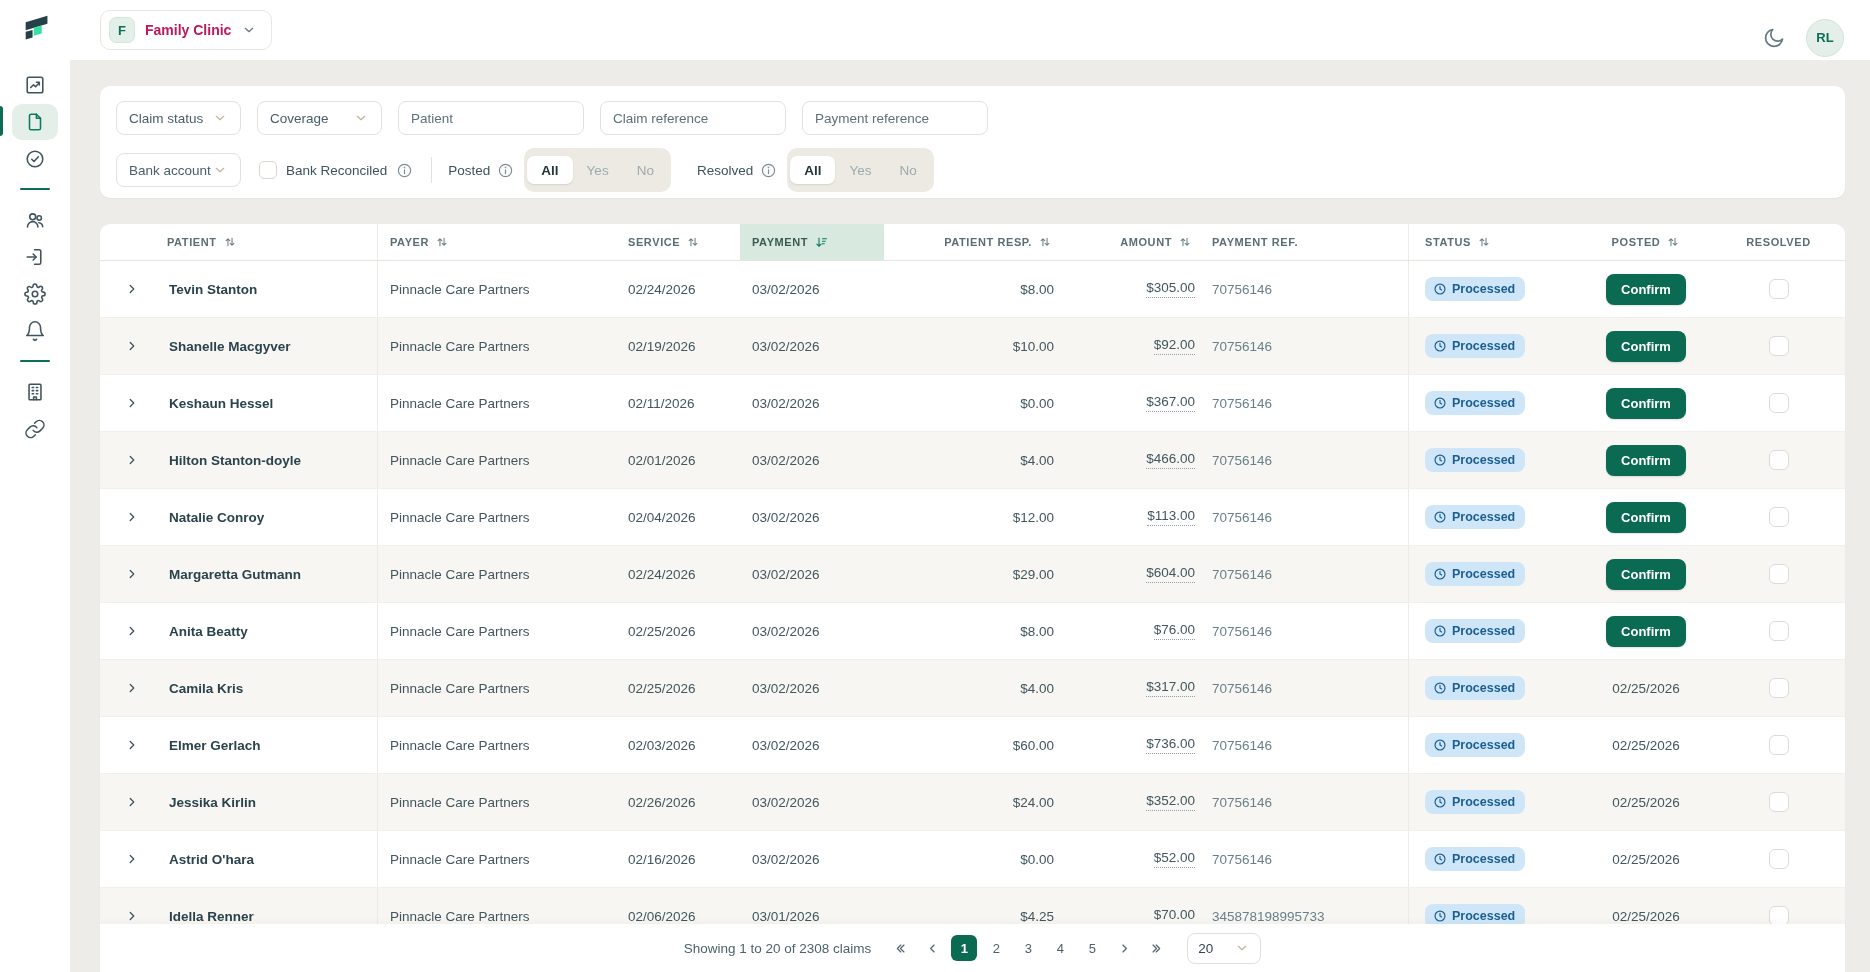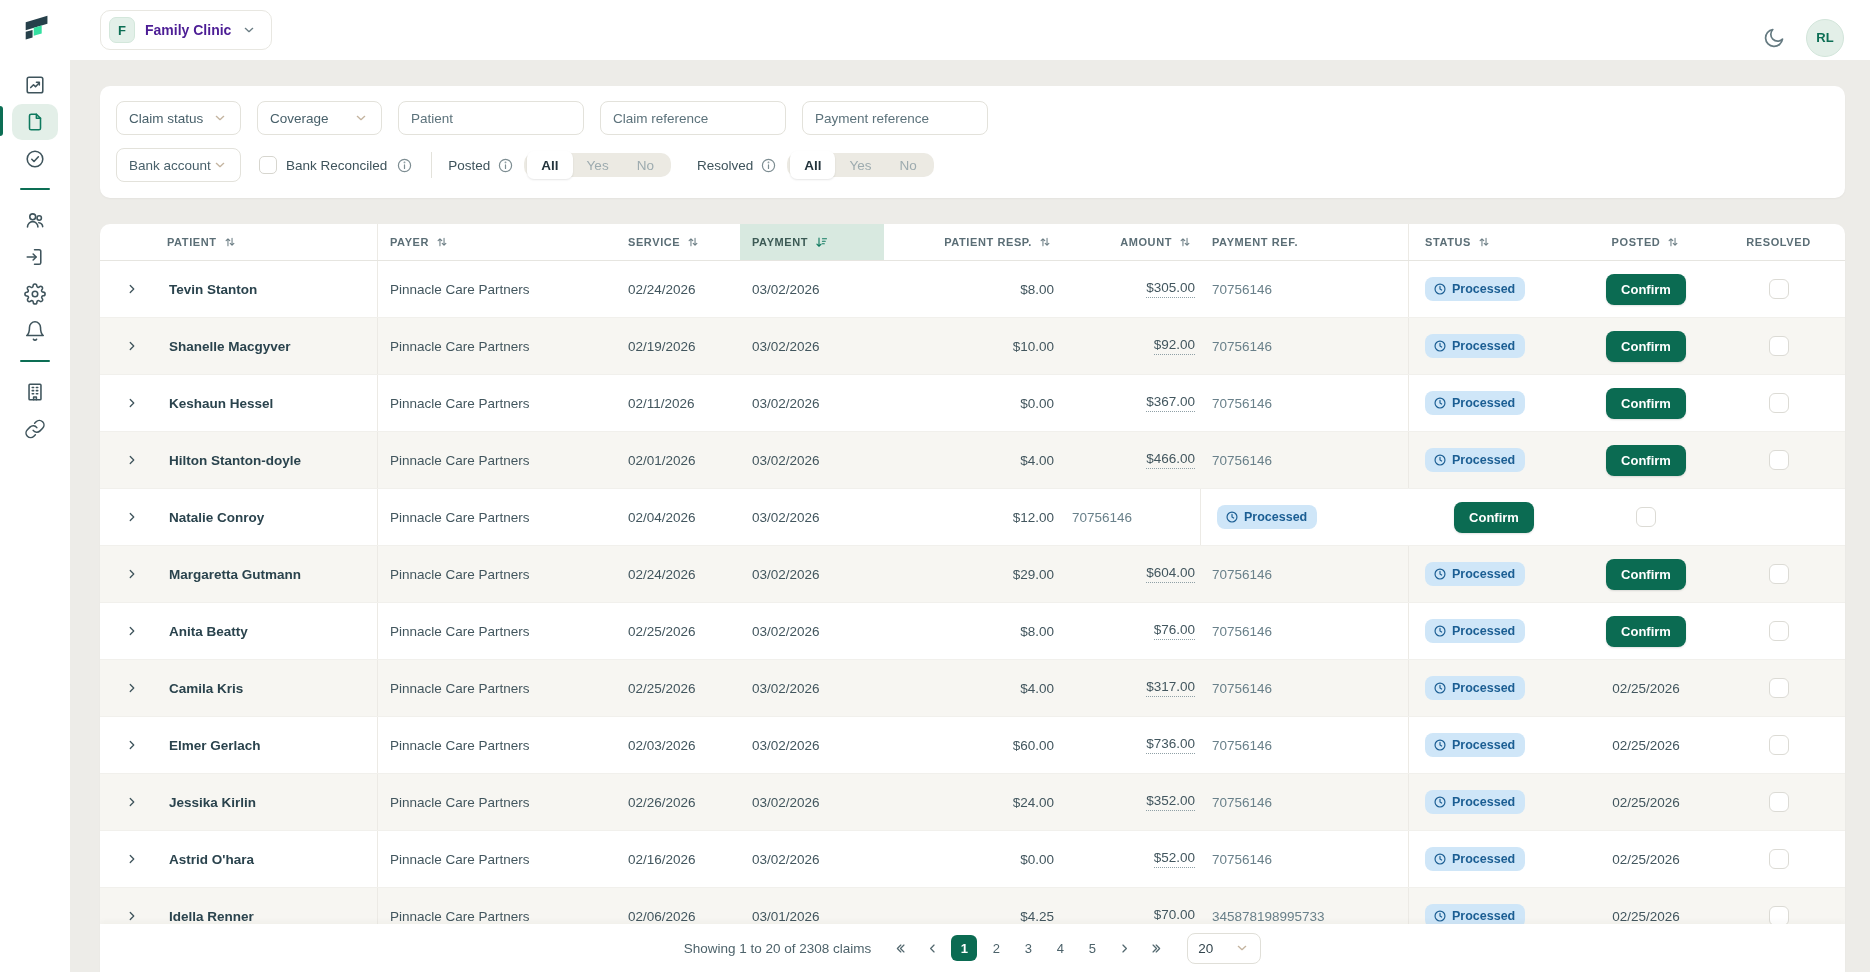--- a/index.html
+++ b/index.html
@@ -7,21 +7,21 @@
   body { font-family:"Liberation Sans","DejaVu Sans",sans-serif; background:#edece8; color:#42565e; }
   button { font-family:inherit; background:none; border:none; cursor:pointer; }
 
   
   .topbar { position:absolute; left:0; top:0; right:0; height:60px; background:#fff; z-index:30; }
   .logo { position:absolute; left:20px; top:13px; width:32px; height:32px; }
   .org-pill { position:absolute; left:100px; top:10px; height:40px; display:flex; align-items:center; gap:10px;
               padding:0 14px 0 8px; background:#fff; border:1px solid #e8e7e1; border-radius:10px; }
   .org-badge { width:26px; height:26px; border-radius:7px; background:#e3f0e9; border:1px solid #d3e7db;
                color:#0c6e54; font-size:13px; font-weight:700; display:flex; align-items:center; justify-content:center; }
-  .org-name { font-size:14px; font-weight:600; color:#4c1d95; }
+  .org-name { font-size:14px; font-weight:600; color:#be185d; }
   .org-chev { width:16px; height:16px; color:#6b7d84; display:flex; }
   .top-right { position:absolute; right:26px; top:0; height:75px; display:flex; align-items:center; gap:20px; }
   .moon-btn { width:24px; height:24px; color:#657a81; display:flex; }
   .avatar { width:38px; height:38px; border-radius:50%; background:#e3efe8; border:1px solid #d2e5da;
             color:#0c6e54; font-size:13px; font-weight:700; display:flex; align-items:center; justify-content:center; }
 
   
   .sidebar { position:absolute; left:0; top:60px; bottom:0; width:70px; background:#fff; z-index:20;
              display:flex; flex-direction:column; align-items:center; padding-top:6px; }
   .snav-item { position:relative; width:70px; height:37px; display:flex; align-items:center; justify-content:center; }
@@ -46,21 +46,21 @@
   .finput { height:34px; width:186px; border:1px solid #e3e2db; border-radius:8px; padding:0 12px; font-size:13.5px;
             color:#33464e; font-family:inherit; background:#fff; }
   .finput::placeholder { color:#5c727b; opacity:1; }
   .fchk-group { display:flex; align-items:center; gap:9px; margin-left:18px; }
   .chkbox { width:18px; height:18px; border:1.5px solid #d7d6cf; border-radius:5px; background:#fff; }
   .fchk-label { font-size:13.5px; color:#3e535b; }
   .info-i { width:17px; height:17px; color:#7d8d92; display:flex; }
   .vdivider { width:1px; height:26px; background:#e3e2db; margin:0 16px 0 18px; }
   .seg-label { font-size:13.5px; color:#3e535b; margin-right:8px; }
   .seg-label-group { display:flex; align-items:center; gap:7px; margin-right:10px; }
-  .segment { height:24px; background:#eceae3; border-radius:10px; padding:3px; display:flex; align-items:center;justify-content:space-between; }
+  .segment { height:44px; background:#eceae3; border-radius:10px; padding:3px; display:flex; align-items:center;justify-content:space-between; }
   .seg-opt { height:28px; padding:0 14px; border-radius:7px; font-size:13.5px; font-weight:500; color:#9dabaf;
              display:flex; align-items:center; }
   .seg-opt.active { background:#fff; color:#23343c; font-weight:600; box-shadow:0 1px 2px rgba(0,0,0,.10); }
   .gap26 { margin-left:26px; }
 
   
   .table-card { position:absolute; left:30px; top:164px; width:1745px; bottom:0; background:#fff;
                 border-radius:10px 10px 0 0; box-shadow:0 1px 2px rgba(30,30,20,.03); overflow:hidden; }
   .tgrid { display:grid; grid-template-columns:278px 238px 124px 144px 176px 140px 208px 172px 132px 133px; }
   .thead { height:37px; border-bottom:1px solid #e6e5e0; }
@@ -557,20 +557,23 @@
                   <path d="M9 6l6 6-6 6"></path>
                 </svg>
               </span>
             </button>
             <span class="pname">Natalie Conroy</span>
           </div>
           <div class="td">Pinnacle Care Partners</div>
           <div class="td">02/04/2026</div>
           <div class="td">03/02/2026</div>
           <div class="td td-presp">$12.00</div>
+          <div class="td td-amount">
+            <span class="dotted">$113.00</span>
+          </div>
           <div class="td td-pref">70756146</div>
           <div class="td td-status">
             <span class="badge">
               <span style="display:flex;width:14px;height:14px;">
                 <svg viewBox="0 0 24 24" fill="none" stroke="currentColor" stroke-width="2" stroke-linecap="round" stroke-linejoin="round">
                   <circle cx="12" cy="12" r="8.5"></circle>
                   <path d="M12 7.5V12l2.8 1.8"></path>
                 </svg>
               </span>
               <span>Processed</span>

